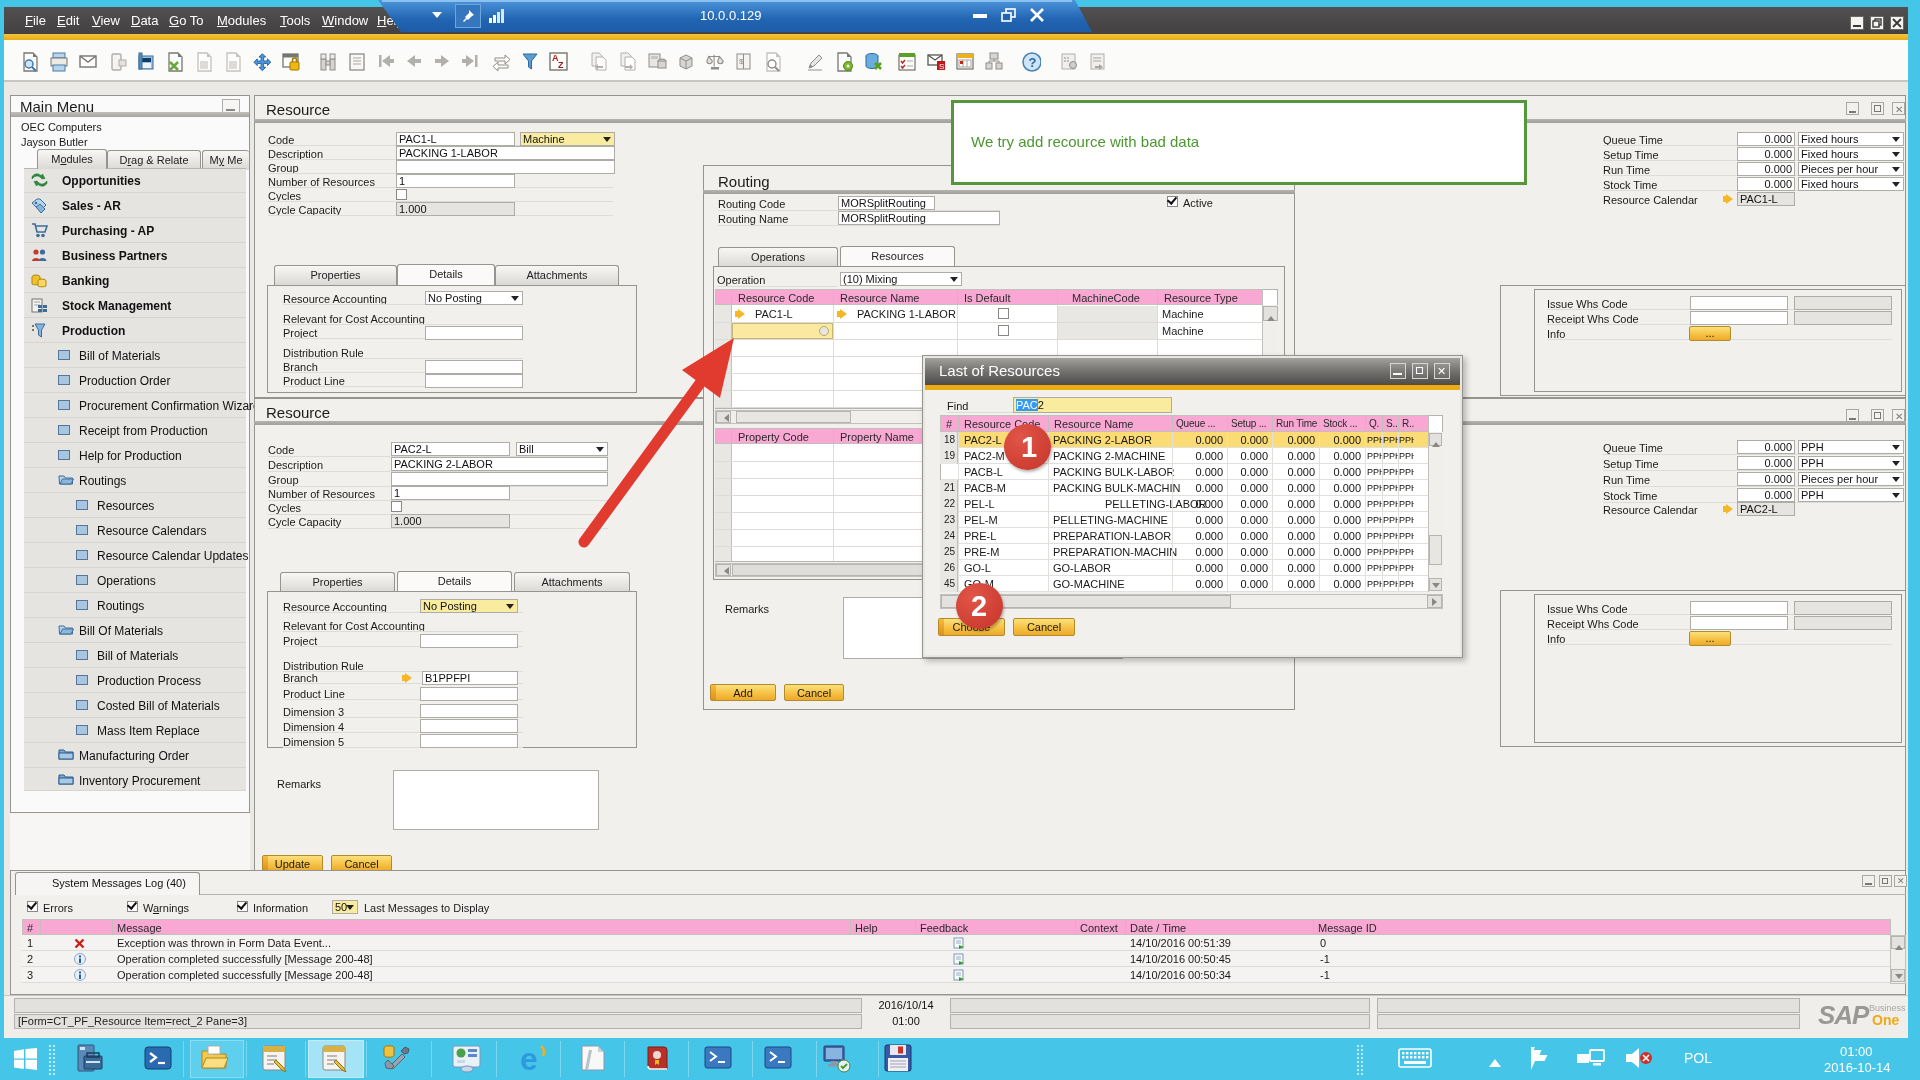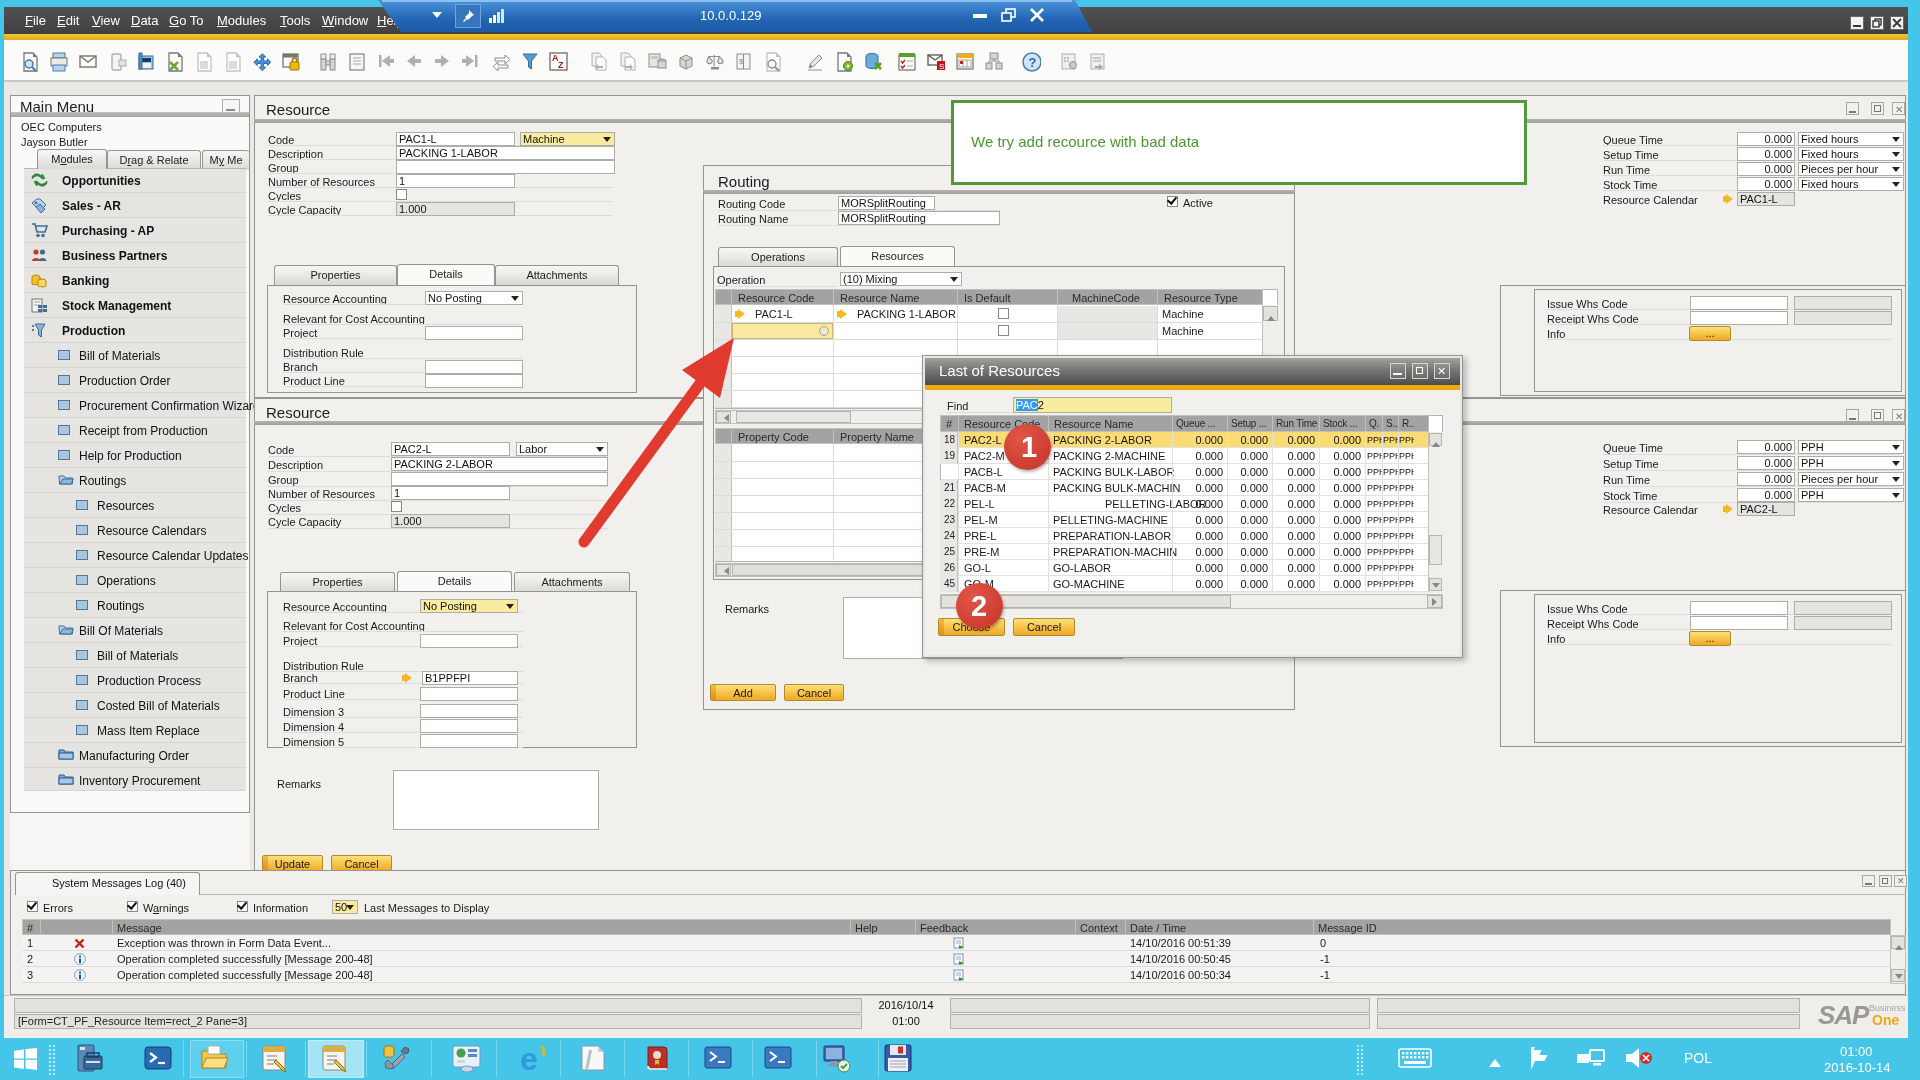--- a/index.html
+++ b/index.html
@@ -15,21 +15,21 @@
 .wtitle{position:absolute;font-size:15px;color:#1c1c1c;white-space:nowrap}
 .tab{position:absolute;font-size:11px;color:#222;text-align:center;border:1px solid #96948f;border-bottom:none;border-radius:3px 3px 0 0;background:linear-gradient(#f8f7f5,#dbd9d5);line-height:19px;height:20px}
 .tab.on{background:#fbfaf8;height:21px}
 .panel{position:absolute;border:1px solid #96948f}
 .rline{position:absolute;border-bottom:1px solid #dedcd8;height:1px}
 .btn{position:absolute;font-size:11px;color:#1a1a1a;text-align:center;border:1px solid #b08c2a;background:linear-gradient(#fce07c,#f6c245 55%,#eda92a);border-radius:2px}
 .btn.def:before{content:"";position:absolute;left:0;top:0;bottom:0;width:5px;background:linear-gradient(#f9b93d,#e08f1a)}
 .wbtn{position:absolute;width:13px;height:13px;background:#f2f1ef;border:1px solid #a9a7a2;color:#55534f;font-size:9px;line-height:11px;text-align:center}
 .oarr{position:absolute;width:0;height:0;border:5px solid transparent;border-left:7px solid #f4b728}
 .oarr:before{content:"";position:absolute;left:-10px;top:-3px;width:4px;height:6px;background:#f4b728}
-.th{position:absolute;background:#a3a3a3;border:1px solid #c2c0bb;font-size:11px;color:#2a2a2a}
+.th{position:absolute;background:#f9a8d4;border:1px solid #c2c0bb;font-size:11px;color:#2a2a2a}
 .th span{position:absolute;top:2px}
 .num{position:absolute;text-align:right;font-size:11px;color:#111}
 .mi{position:absolute;font-size:12px;color:#111;white-space:nowrap}
 .mi b{font-weight:bold}
 .sq{position:absolute;width:12px;height:10px;background:#a8c6e0;border:1px solid #54769a;top:7px}
 </style></head><body>
 <div class="abs" style="left:4px;top:7px;width:1904px;height:1031px;background:#ebe9e6"></div>
 <div class="abs" style="left:4px;top:7px;width:1904px;height:27px;background:linear-gradient(#535051,#424041)"></div>
 <div class="abs" style="left:25px;top:13px;font-size:13px;color:#fff"><u>F</u>ile</div>
 <div class="abs" style="left:57px;top:13px;font-size:13px;color:#fff"><u>E</u>dit</div>
@@ -529,21 +529,21 @@
 <div class="rline" style="left:268px;top:471px;width:340px"></div>
 <div class="lbl" style="left:268px;top:474px">Group</div>
 <div class="rline" style="left:268px;top:486px;width:340px"></div>
 <div class="lbl" style="left:268px;top:488px">Number of Resources</div>
 <div class="rline" style="left:268px;top:500px;width:340px"></div>
 <div class="lbl" style="left:268px;top:502px">Cycles</div>
 <div class="rline" style="left:268px;top:514px;width:340px"></div>
 <div class="lbl" style="left:268px;top:516px">Cycle Capacity</div>
 <div class="rline" style="left:268px;top:528px;width:340px"></div>
 <div class="inp " style="left:391px;top:442px;width:119px;height:14px;">PAC2-L</div>
-<div class="inp drop" style="left:516px;top:442px;width:92px;height:14px;">Labor</div>
+<div class="inp drop" style="left:516px;top:442px;width:92px;height:14px;">Bill</div>
 <div class="inp " style="left:391px;top:457px;width:217px;height:14px;">PACKING 2-LABOR</div>
 <div class="inp " style="left:391px;top:472px;width:217px;height:14px;"></div>
 <div class="inp " style="left:391px;top:486px;width:119px;height:14px;">1</div>
 <div class="cb" style="left:391px;top:501px"></div>
 <div class="inp gray" style="left:391px;top:514px;width:119px;height:14px;">1.000</div>
 <div class="tab" style="left:280px;top:572px;width:115px">Properties</div>
 <div class="tab on" style="left:397px;top:571px;width:115px">Details</div>
 <div class="tab" style="left:514px;top:572px;width:116px">Attachments</div>
 <div class="panel" style="left:267px;top:591px;width:370px;height:157px;background:#f1f0ed"></div>
 <div class="lbl" style="left:283px;top:601px;">Resource Accounting</div>

